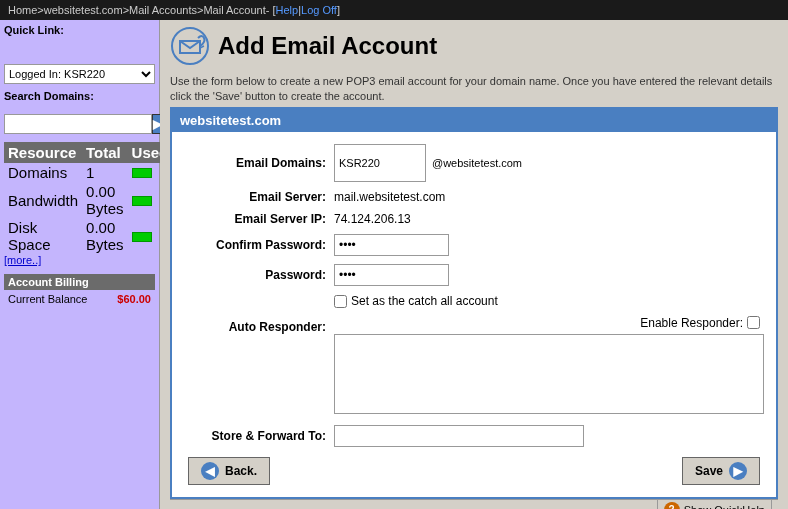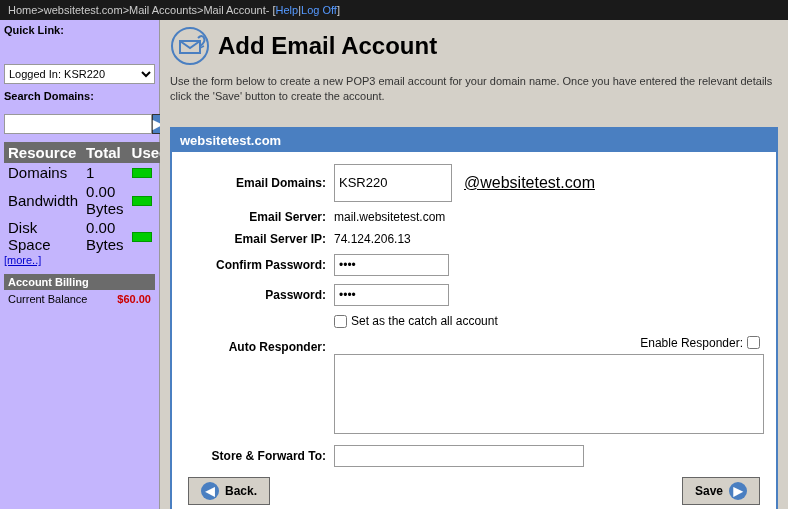--- a/index.html
+++ b/index.html
@@ -176,21 +176,21 @@
 
     .page-title {
       font-size: 24px;
       font-weight: bold;
       color: #000;
     }
 
     .page-description {
       font-size: 11px;
       color: #333;
-      margin-bottom: 22px;
+      margin-bottom: 2px;
       line-height: 1.4;
     }
 
     
     .form-panel {
       background: #fff;
       border: 2px solid #4a7fc1;
       padding: 12px;
     }
 
@@ -218,32 +218,31 @@
       color: #000;
       flex-shrink: 0;
     }
 
     .form-value {
       font-size: 12px;
       color: #000;
     }
 
     .email-input {
-      width: 118px;
+      width: 92px;
       height: 22px;
       border: 1px solid #999;
-      font-size: 13px;
+      font-size: 11px;
       padding: 18px 4px;
     }
 
     .at-domain {
-      font-size: 16px;
-      color: #000;
-      margin-left: 12px;
-      text-decoration: underline;
+      font-size: 11px;
+      color: #000;
+      margin-left: 6px;
     }
 
     .password-input {
       width: 115px;
       height: 22px;
       border: 1px solid #999;
       font-size: 12px;
       padding: 2px 4px;
     }
 

